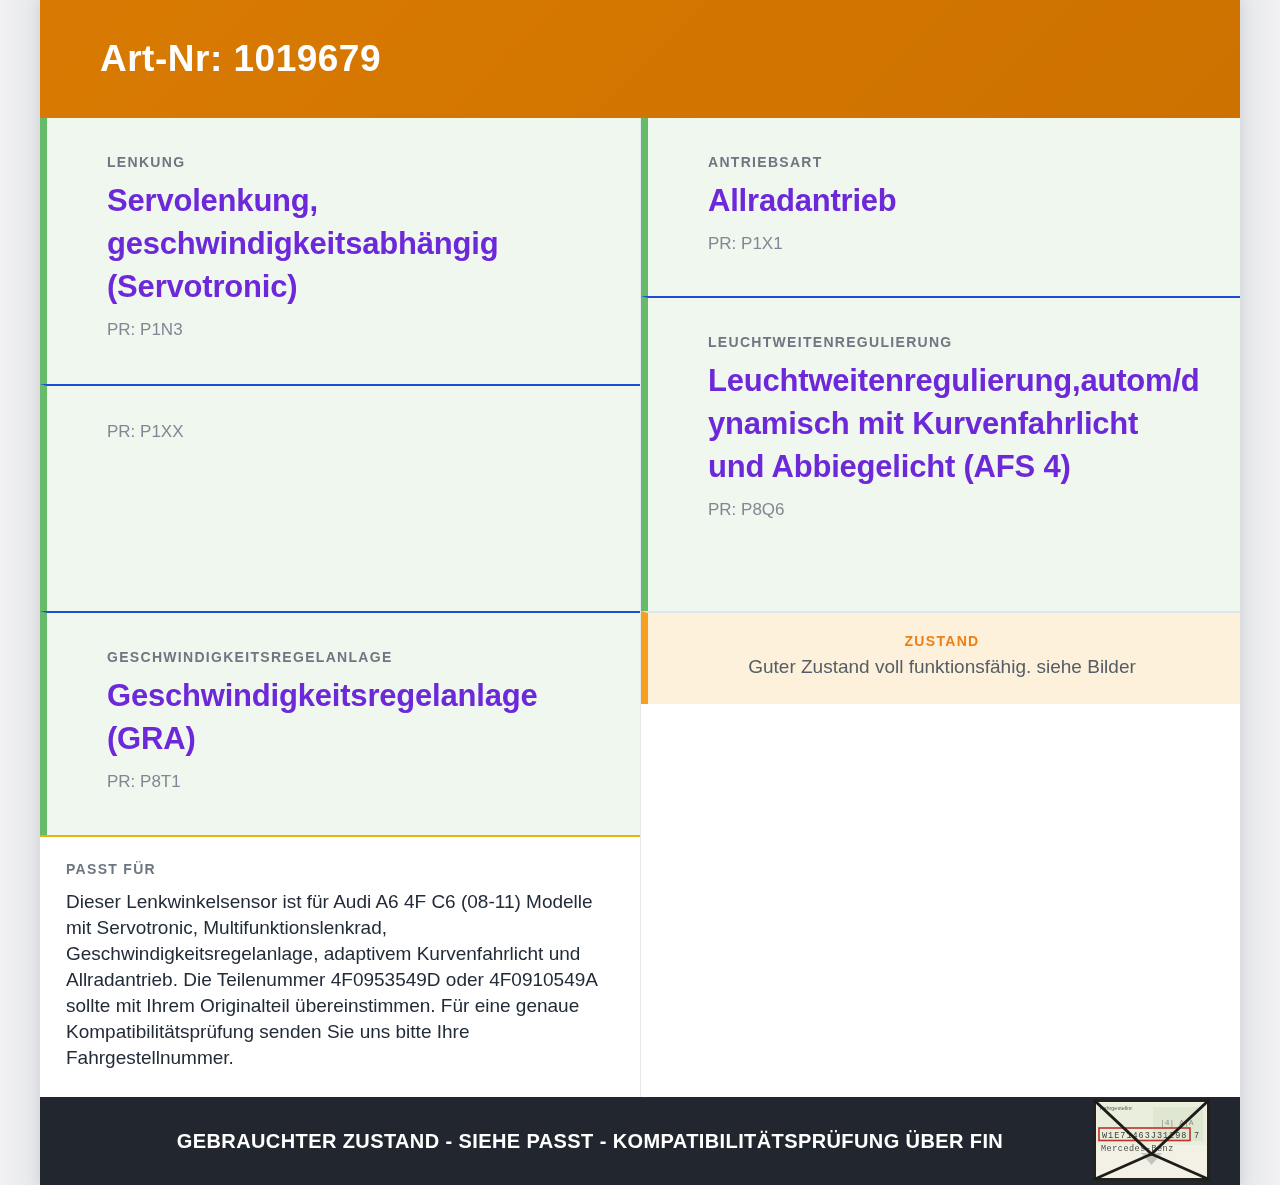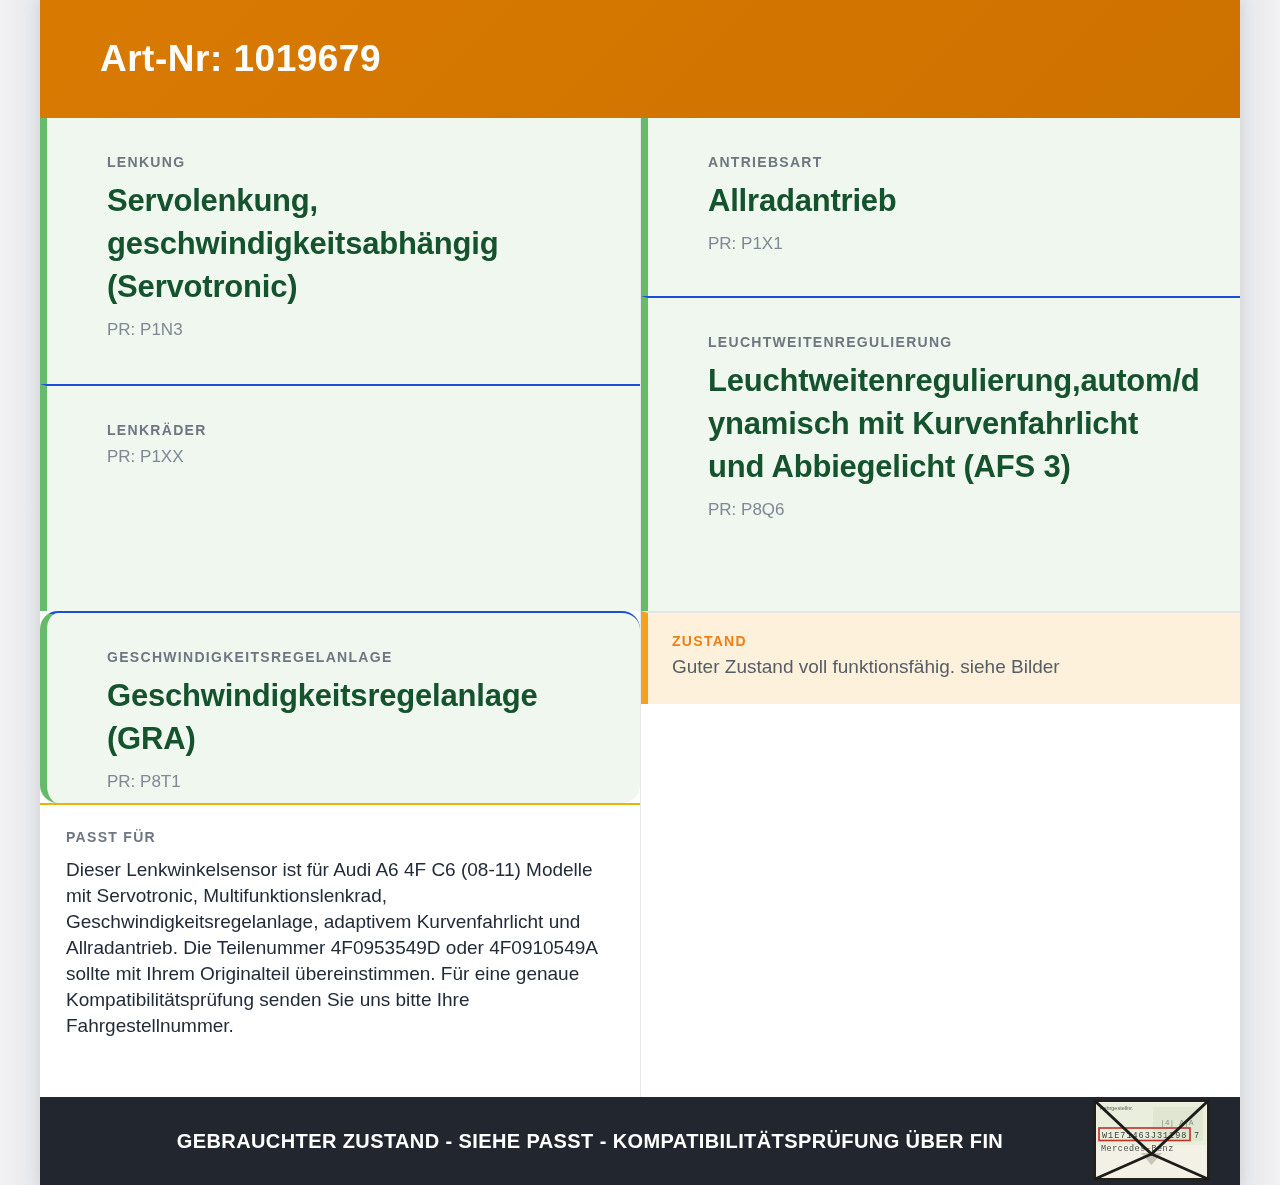--- a/index.html
+++ b/index.html
@@ -37,35 +37,36 @@
     padding: 36px 40px 30px 60px;
     overflow: hidden;
   }
   .card.line-above { border-top: 2px solid #1d4ed8; }
   .card-label {
     font-size: 14px; font-weight: 700; letter-spacing: 1.3px;
     color: #6e7681; margin-bottom: 9px;
   }
   .card-title {
     font-size: 31px; line-height: 43px; font-weight: 700;
-    color: #14532d; letter-spacing: -0.2px;
+    color: #6d28d9; letter-spacing: -0.2px;
     overflow-wrap: anywhere; word-break: break-word;
     margin-bottom: 12px;
   }
   .card-pr { font-size: 17px; color: #7f8894; }
   
-  .c-l1 { height: 266px; } .c-l2 { height: 227px; } .c-l3 { height: 192px; border-radius: 18px; }
+  .c-l1 { height: 266px; } .c-l2 { height: 227px; } .c-l3 { height: 224px; }
   .c-r1 { height: 178px; } .c-r2 { height: 315px; }
   
   .zustand {
     height: 93px;
     background: #fdf1dc;
     border-left: 7px solid #f5a01e;
     border-top: 2px solid #dfe6ee;
     padding: 20px 28px 18px 24px;
+    text-align: center;
   }
   .zustand-label {
     font-size: 14px; font-weight: 700; letter-spacing: 1.3px;
     color: #ee7f14; margin-bottom: 7px;
   }
   .zustand-text { font-size: 19px; color: #555d66; font-weight: 500; }
   
   .passt {
     flex: 1 1 auto;
     background: #ffffff;
@@ -108,21 +109,20 @@
 
   <div class="cols">
 
     <div class="col col-left">
       <section class="card c-l1">
         <div class="card-label">LENKUNG</div>
         <h2 class="card-title">Servolenkung, geschwindigkeitsabhängig (Servotronic)</h2>
         <div class="card-pr">PR: P1N3</div>
       </section>
       <section class="card c-l2 line-above">
-        <div class="card-label">LENKRÄDER</div>
         <div class="card-pr">PR: P1XX</div>
       </section>
       <section class="card c-l3 line-above">
         <div class="card-label">GESCHWINDIGKEITSREGELANLAGE</div>
         <h2 class="card-title">Geschwindigkeitsregelanlage (GRA)</h2>
         <div class="card-pr">PR: P8T1</div>
       </section>
       <section class="passt">
         <div class="passt-label">PASST FÜR</div>
         <p class="passt-text">Dieser Lenkwinkelsensor ist für Audi A6 4F C6 (08-11) Modelle mit Servotronic, Multifunktionslenkrad, Geschwindigkeitsregelanlage, adaptivem Kurvenfahrlicht und Allradantrieb. Die Teilenummer 4F0953549D oder 4F0910549A sollte mit Ihrem Originalteil übereinstimmen. Für eine genaue Kompatibilitätsprüfung senden Sie uns bitte Ihre Fahrgestellnummer.</p>
@@ -130,21 +130,21 @@
     </div>
 
     <div class="col col-right">
       <section class="card c-r1">
         <div class="card-label">ANTRIEBSART</div>
         <h2 class="card-title">Allradantrieb</h2>
         <div class="card-pr">PR: P1X1</div>
       </section>
       <section class="card c-r2 line-above">
         <div class="card-label">LEUCHTWEITENREGULIERUNG</div>
-        <h2 class="card-title">Leuchtweitenregulierung,autom/dynamisch mit Kurvenfahrlicht und Abbiegelicht (AFS 3)</h2>
+        <h2 class="card-title">Leuchtweitenregulierung,autom/dynamisch mit Kurvenfahrlicht und Abbiegelicht (AFS 4)</h2>
         <div class="card-pr">PR: P8Q6</div>
       </section>
       <section class="zustand">
         <div class="zustand-label">ZUSTAND</div>
         <div class="zustand-text">Guter Zustand voll funktionsfähig. siehe Bilder</div>
       </section>
       <div class="filler"></div>
     </div>
 
   </div>

